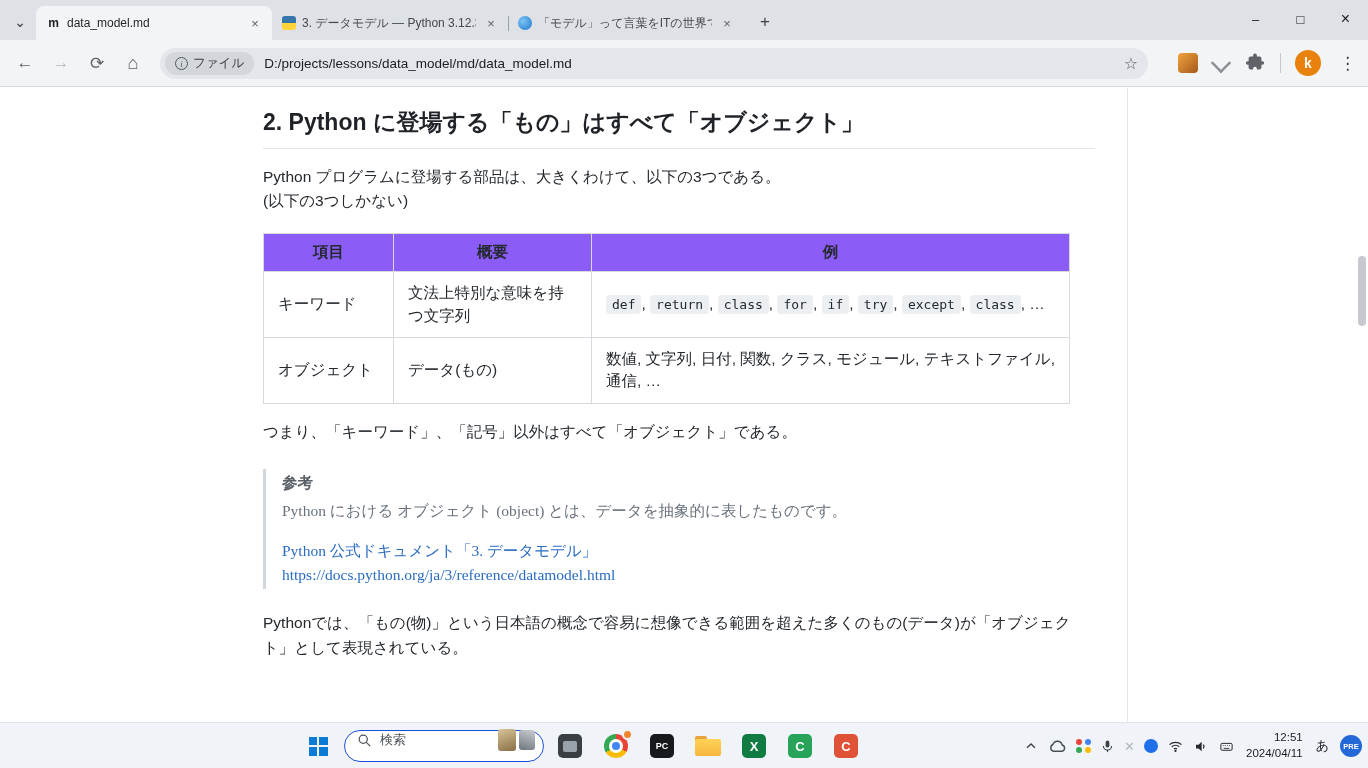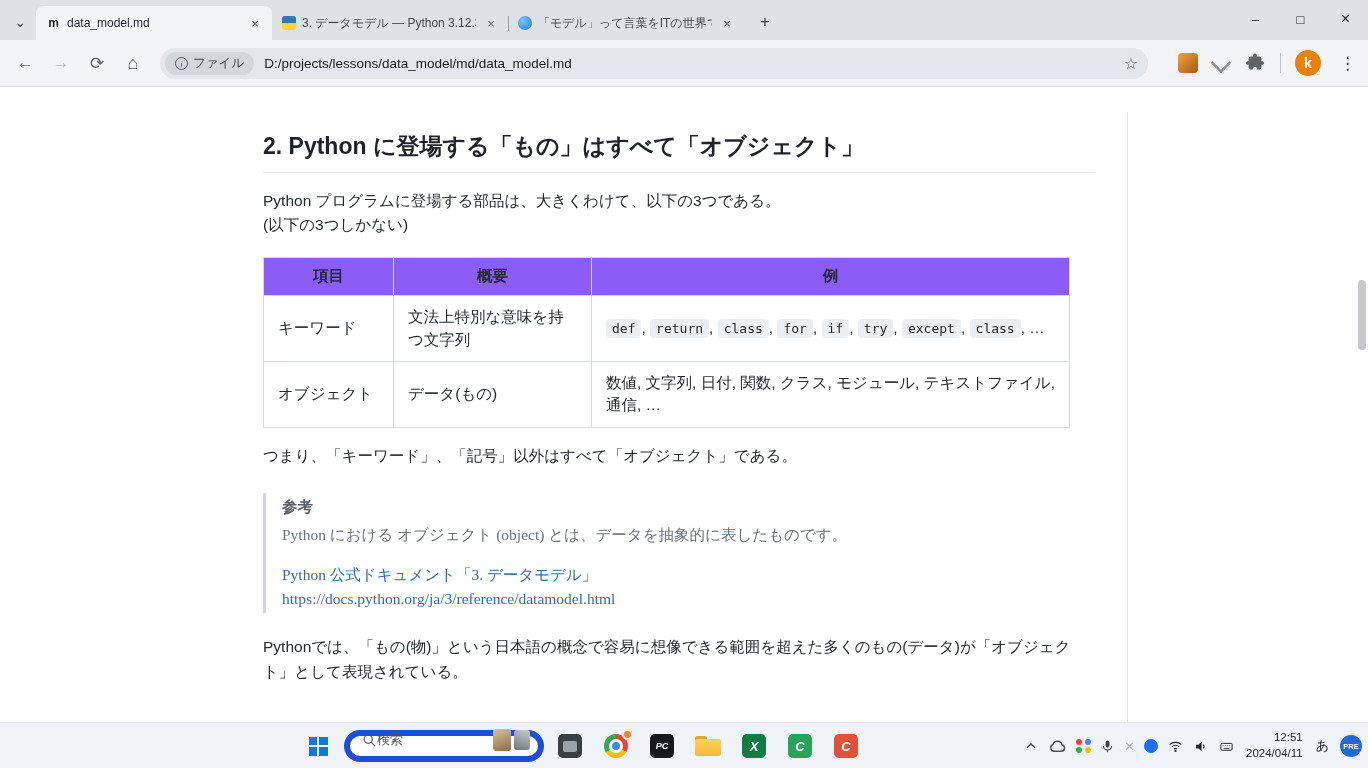--- a/index.html
+++ b/index.html
@@ -38,21 +38,21 @@
   .star { width:26px; height:26px; display:flex; align-items:center; justify-content:center; font-size:16px; color:#5f6368; margin-right:4px; flex:none; cursor:pointer; }
   .tb-right { position:absolute; right:8px; top:8px; height:30px; display:flex; align-items:center; gap:14px; }
   .ext-a { width:20px; height:20px; border-radius:4px; background:linear-gradient(135deg,#f2a33c,#a5591c); cursor:pointer; }
   .ext-b { width:18px; height:18px; border:3px solid #8a9096; border-top:none; border-left:none; transform:rotate(45deg) scale(.8); cursor:pointer; }
   .ext-puzzle { width:22px; height:22px; cursor:pointer; }
   .tb-sep { width:1px; height:20px; background:#c4c7ca; }
   .avatar { width:26px; height:26px; border-radius:50%; background:#e8820c; color:#fff; font-size:14px; font-weight:bold; display:flex; align-items:center; justify-content:center; cursor:pointer; }
   .menu-dots { font-size:17px; color:#3c4043; cursor:pointer; padding:0 4px; }
 
   
-  .content { position:absolute; top:88px; left:0; right:0; bottom:46px; background:#fff; overflow:hidden;margin-top:24px; }
+  .content { position:absolute; top:88px; left:0; right:0; bottom:46px; background:#fff; overflow:hidden; }
   .content-divider { position:absolute; left:1127px; top:0; bottom:0; width:1px; background:#e4e5e7; }
   .scroll-track { position:absolute; right:0; top:0; bottom:0; width:12px; }
   .scroll-thumb { position:absolute; right:2px; top:168px; width:8px; height:70px; background:#c6c9cd; border-radius:4px; cursor:grab; }
   .markdown { position:absolute; left:263px; top:0; width:832px; color:#24292e; }
   .md-h2 { margin-top:19px; font-size:23px; font-weight:bold; color:#1f2328; padding-bottom:10px; border-bottom:1px solid #e4e6e8; }
   .md-p { margin-top:16px; font-size:15.5px; line-height:1.55; }
   .md-table { margin-top:20px; border-collapse:collapse; font-size:15.5px; }
   .md-table th, .md-table td { border:1px solid #d6dade; }
   .md-table th { font-weight:bold; text-align:center; padding:8px 10px; background:#8b5cf6; }
   .md-table td { padding:10px 14px; line-height:1.45; }
@@ -63,24 +63,24 @@
   .md-code { font-family:"DejaVu Sans Mono","Liberation Mono",monospace; font-size:13px; background:#eceff1; color:#24292e; padding:2px 6px; border-radius:4px; }
   .md-quote { margin-top:25px; border-left:3px solid #d0d7de; padding:2px 0 2px 16px; color:#6a737d; font-size:15.5px; line-height:1.55;font-family:Liberation Serif, serif; }
   .ref-title { font-weight:bold; color:#596068; margin-bottom:4px; }
   .ref-links { margin-top:16px; }
   .md-link { display:block; color:#2a6cc0; cursor:pointer; text-decoration:none; line-height:1.55; }
   .md-closing { margin-top:22px; font-size:15.5px; line-height:1.6; }
 
   
   .taskbar { position:absolute; left:0; right:0; bottom:0; height:46px; background:#f0f4f9; border-top:1px solid #e1e5e9; }
   .tb-center { position:absolute; left:298px; top:0; height:46px; display:flex; align-items:center; gap:6px; }
-  .tb-slot { width:40px; height:40px; display:flex; align-items:center; justify-content:center; border-radius:5px; cursor:pointer; position:relative;font-style:italic; }
+  .tb-slot { width:40px; height:40px; display:flex; align-items:center; justify-content:center; border-radius:5px; cursor:pointer; position:relative; }
   .winlogo { width:19px; height:19px; display:grid; grid-template-columns:1fr 1fr; grid-template-rows:1fr 1fr; gap:2px; }
   .winlogo i { background:#0c7bd6; }
-  .tb-search { width:200px; height:32px; background:#fff; border:6px solid #1d4ed8; border-radius:16px; display:flex; align-items:center; padding:0 8px 12px 12px; cursor:pointer; }
+  .tb-search { width:200px; height:32px; background:#fff; border:1px solid #1d4ed8; border-radius:16px; display:flex; align-items:center; padding:0 8px 12px 12px; gap:8px; cursor:pointer; }
   .tb-search .s-label { font-size:13px; color:#4c5258; flex:1; }
   .sh-icons { display:flex; gap:3px; align-items:center; }
   .sh-a { width:18px; height:22px; border-radius:3px; background:linear-gradient(160deg,#d8c49a,#8a6f45); }
   .sh-b { width:16px; height:20px; border-radius:3px; background:linear-gradient(200deg,#c9cdd2,#6e757c); }
   .dark-app { width:24px; height:24px; border-radius:5px; background:#3a3f44; display:flex; align-items:center; justify-content:center; }
   .dark-app i { width:14px; height:11px; background:#9aa2aa; border-radius:2px; }
   .chrome { width:24px; height:24px; border-radius:50%; background:conic-gradient(#ea4335 0 33%, #fbbc05 33% 66%, #34a853 66% 100%); position:relative; }
   .chrome .inner { position:absolute; left:5px; top:5px; width:14px; height:14px; background:#fff; border-radius:50%; }
   .chrome .core { position:absolute; left:8px; top:8px; width:8px; height:8px; background:#4285f4; border-radius:50%; }
   .badge-dot { position:absolute; right:3px; top:3px; width:11px; height:11px; border-radius:50%; background:#f0852c; border:2px solid #f0f4f9; }

